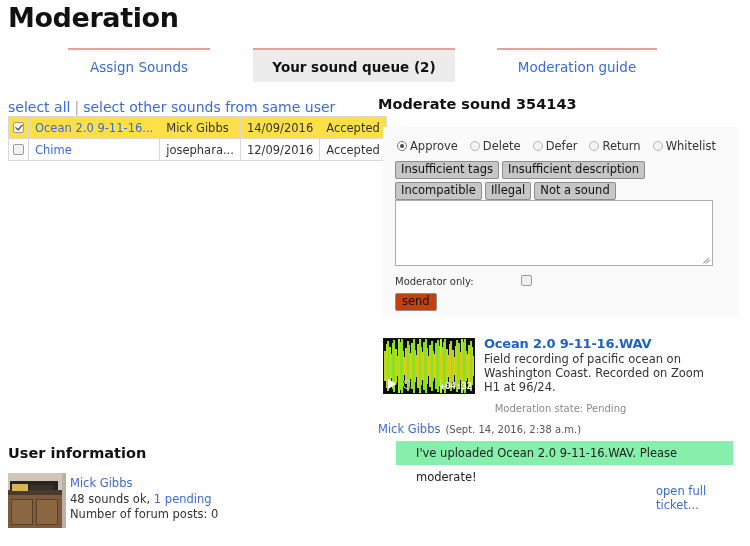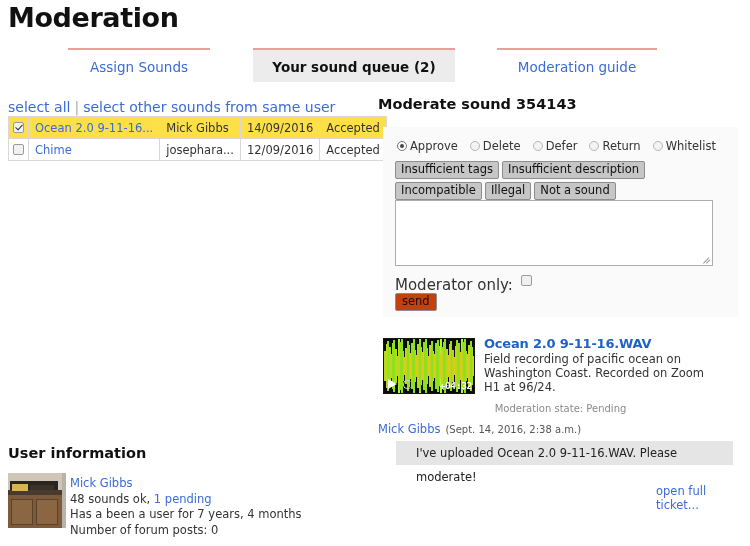--- a/index.html
+++ b/index.html
@@ -192,21 +192,21 @@
   }
   .ta-resize i {
     position: absolute; background: #9a9a9a; height: 1px;
     transform-origin: 0 0;
   }
   .ta-resize i:nth-child(1){ left:1px; top:8px; width:8px; transform: rotate(-45deg); }
   .ta-resize i:nth-child(2){ left:4px; top:8px; width:5px; transform: rotate(-45deg); }
 
   .modonly-row {
     position: absolute; left: 12px; top: 149px;
-    font-size: 15px; color: #333;
+    font-size: 10px; color: #333;
   }
   .modonly-box {
     position: absolute; left: 126px; top: -1px;
     width: 11px; height: 11px;
     border: 1px solid #9a9a9a;
     background: #f0f0f0;
     border-radius: 2px;
     box-sizing: border-box;
     cursor: pointer;
   }
@@ -280,21 +280,21 @@
   .ticket-author {
     position: absolute; left: 378px; top: 422px;
     font-size: 11.5px;
   }
   .ticket-author a { color: #3b6bd6; text-decoration: none; cursor: pointer; }
   .ticket-author .ts { color: #555; font-size: 10px; margin-left: 5px; }
 
   .ticket-msg {
     position: absolute; left: 396px; top: 441px;
     width: 337px; height: 24px;
-    background: #e5e5e5;
+    background: #86efac;
     font-size: 11.5px; color: #222;
     line-height: 24px;
     padding-left: 20px;
     box-sizing: border-box;
   }
 
   .open-ticket {
     position: absolute; left: 656px; top: 484px;
     font-size: 11.5px; color: #3b6bd6;
     text-decoration: none; cursor: pointer;
@@ -356,21 +356,20 @@
       <div class="dl"></div>
         <div class="dr"></div>
         <div class="edge"></div>
     </div>
     <div class="userinfo-lines">
       <div><a class="uname">Mick Gibbs</a></div>
       <div>
         <span>48 sounds ok,</span>
         <a class="pending">1 pending</a>
       </div>
-      <div>Has a been a user for 7 years, 4 months</div>
       <div>Number of forum posts: 0</div>
     </div>
   </div>
 
   <div class="moderate-title">Moderate sound 354143</div>
 
   <div class="mod-form">
 
     <div class="radio-row">
       <label><span class="rdo on"></span><span>Approve</span></label><label><span class="rdo"></span><span>Delete</span></label><label><span class="rdo"></span><span>Defer</span></label><label><span class="rdo"></span><span>Return</span></label><label><span class="rdo"></span><span>Whitelist</span></label>

